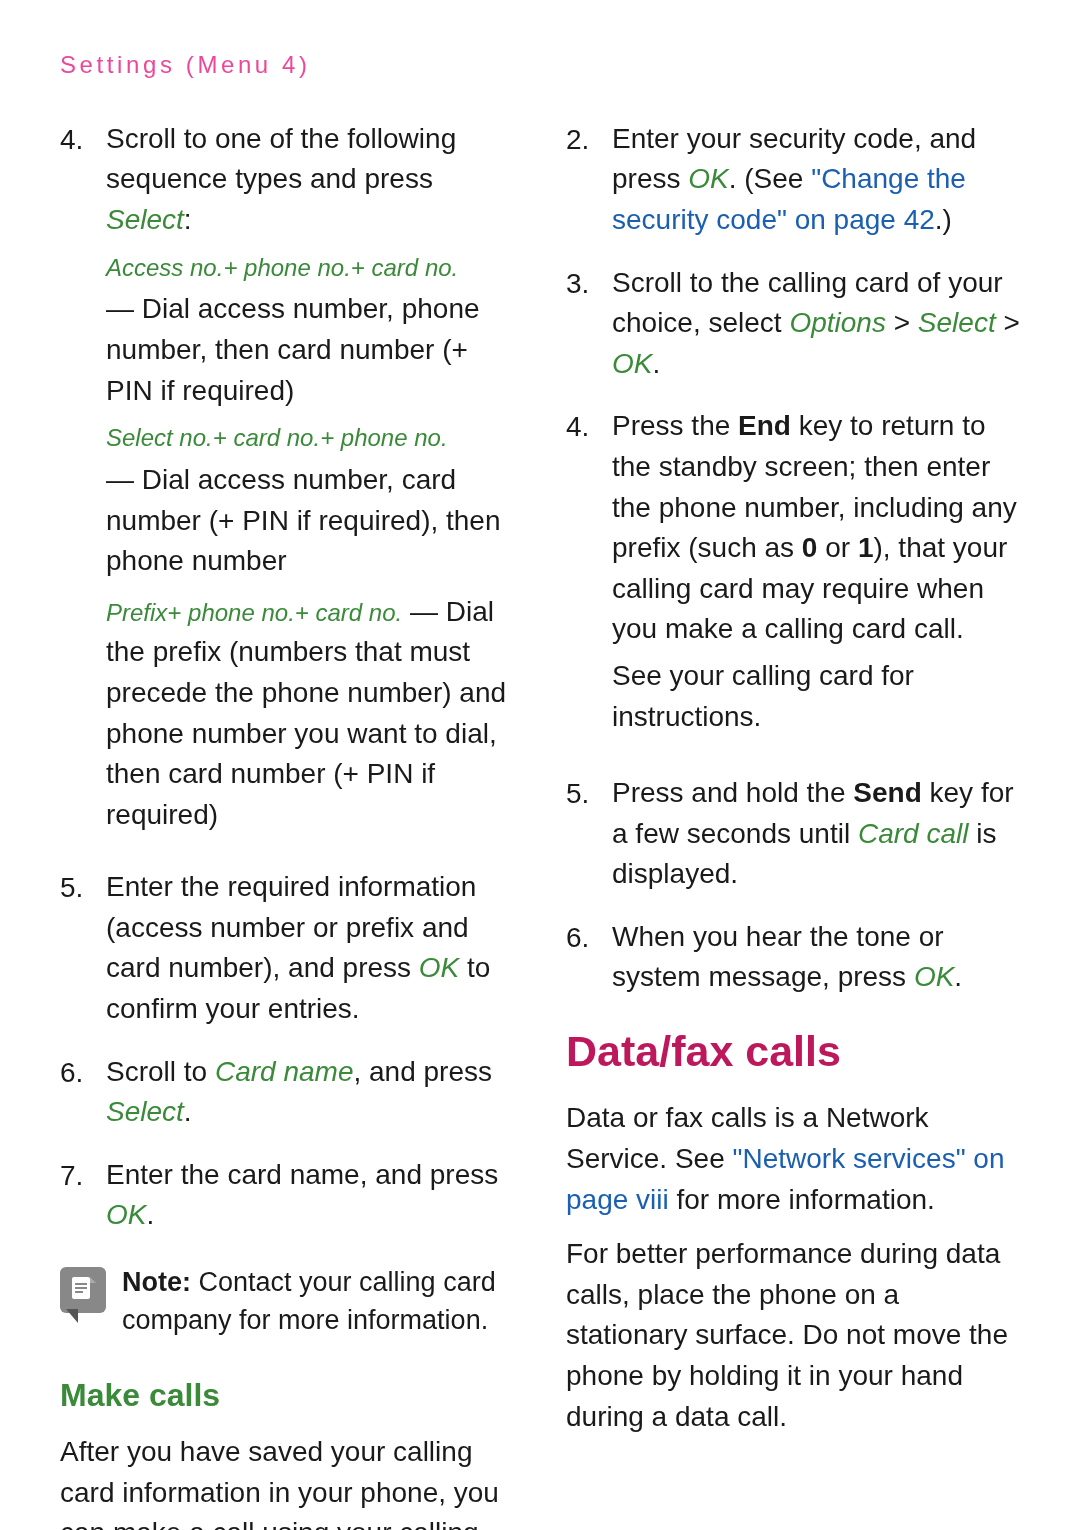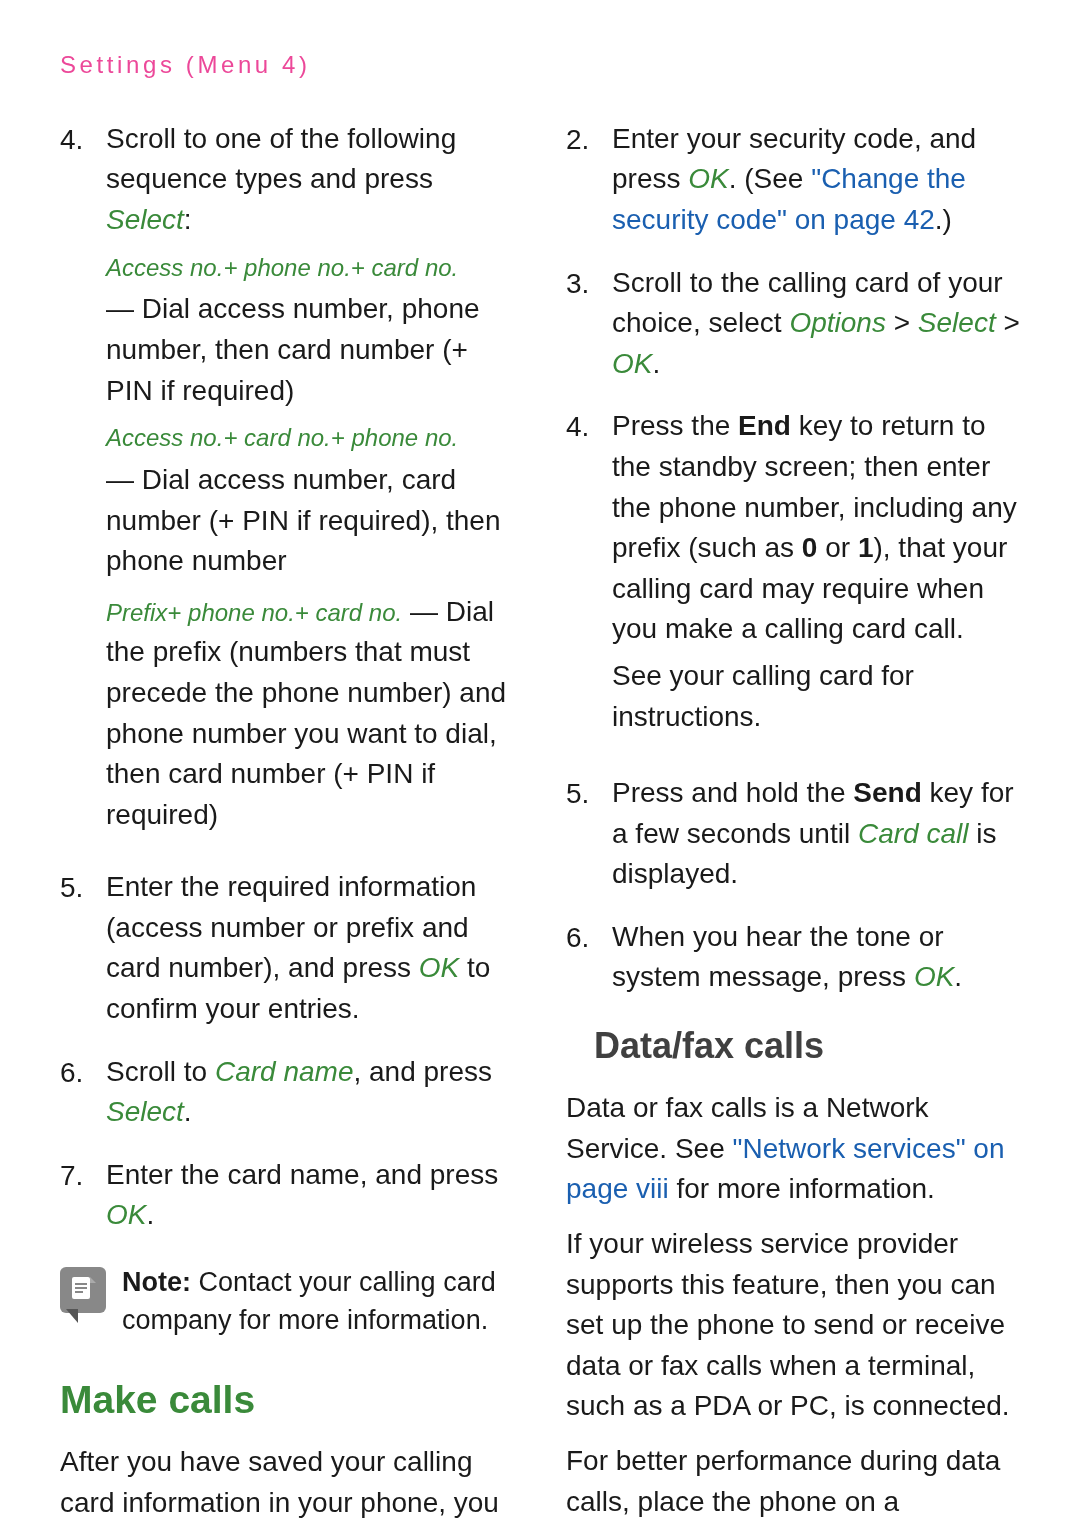--- a/index.html
+++ b/index.html
@@ -48,33 +48,32 @@
     }
     .blue-link { color: #1a5fb0; }
 
     .italic-green {
       color: #3a8a3a;
       font-style: italic;
     }
 
     .section-heading {
       color: #3a8a3a;
-      font-size: 39px;
+      font-size: 32px;
       font-weight: bold;
       margin-bottom: 14px;
       margin-top: 32px;
     }
 
     .section-heading-large {
-      color: #404040;
-      font-size: 36px;
+      color: #be185d;
+      font-size: 43px;
       font-weight: bold;
       margin-bottom: 16px;
       margin-top: 8px;
-      margin-left: 28px;
     }
 
     .numbered-list {
       list-style: none;
       padding: 0;
       margin: 0;
     }
 
     .numbered-list > li {
       display: flex;
@@ -180,21 +179,21 @@
             <span>Scroll to one of the following sequence types and press <em class="italic-green">Select</em>:</span>
 
             
             <div class="sub-item indent-block">
               <div class="sub-item-heading">Access no.+ phone no.+ card no.</div>
               <div>— Dial access number, phone number, then card number (+ PIN if required)</div>
             </div>
 
             
             <div class="sub-item indent-block">
-              <div class="sub-item-heading">Access no.+ card no.+ phone no.</div>
+              <div class="sub-item-heading">Select no.+ card no.+ phone no.</div>
               <div>— Dial access number, card number (+ PIN if required), then phone number</div>
             </div>
 
             
             <div class="sub-item indent-block">
               <span class="sub-item-heading" style="display:inline; font-style:italic; color:#3a8a3a;">Prefix+ phone no.+ card no.</span>
               <span> — Dial the prefix (numbers that must precede the phone number) and phone number you want to dial, then card number (+ PIN if required)</span>
             </div>
           </div>
         </li>
@@ -282,21 +281,20 @@
             <span>When you hear the tone or system message, press <em class="italic-green">OK</em>.</span>
           </div>
         </li>
 
       </ol>
 
       <div class="section-heading-large">Data/fax calls</div>
 
       <p>Data or fax calls is a Network Service. See <span class="blue-link">"Network services" on page viii</span> for more information.</p>
 
-      <p>If your wireless service provider supports this feature, then you can set up the phone to send or receive data or fax calls when a terminal, such as a PDA or PC, is connected.</p>
 
       <p>For better performance during data calls, place the phone on a stationary surface. Do not move the phone by holding it in your hand during a data call.</p>
 
     </div>
 
   </div>
 
 </div>
 
 </body></html>

